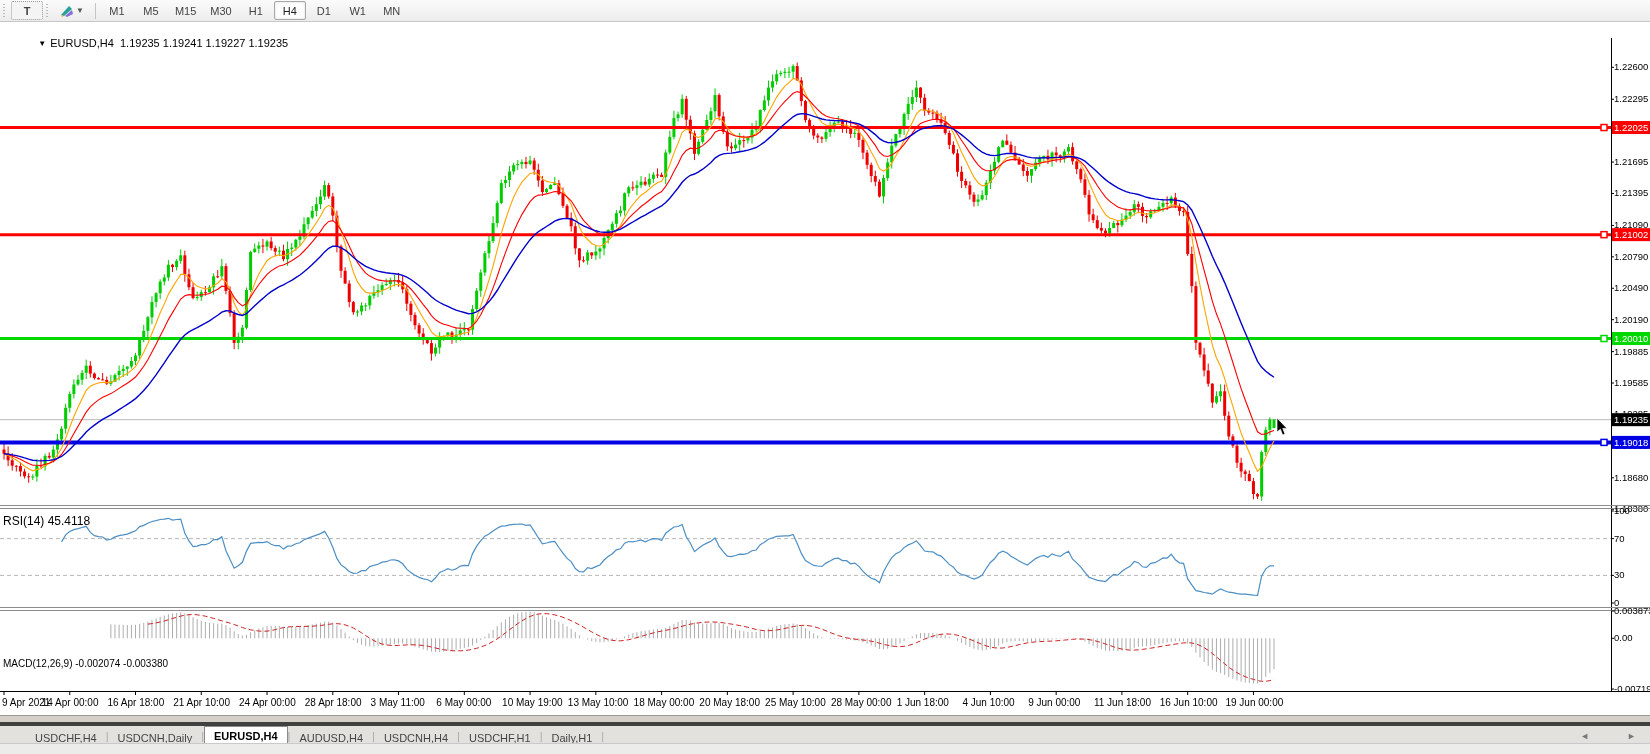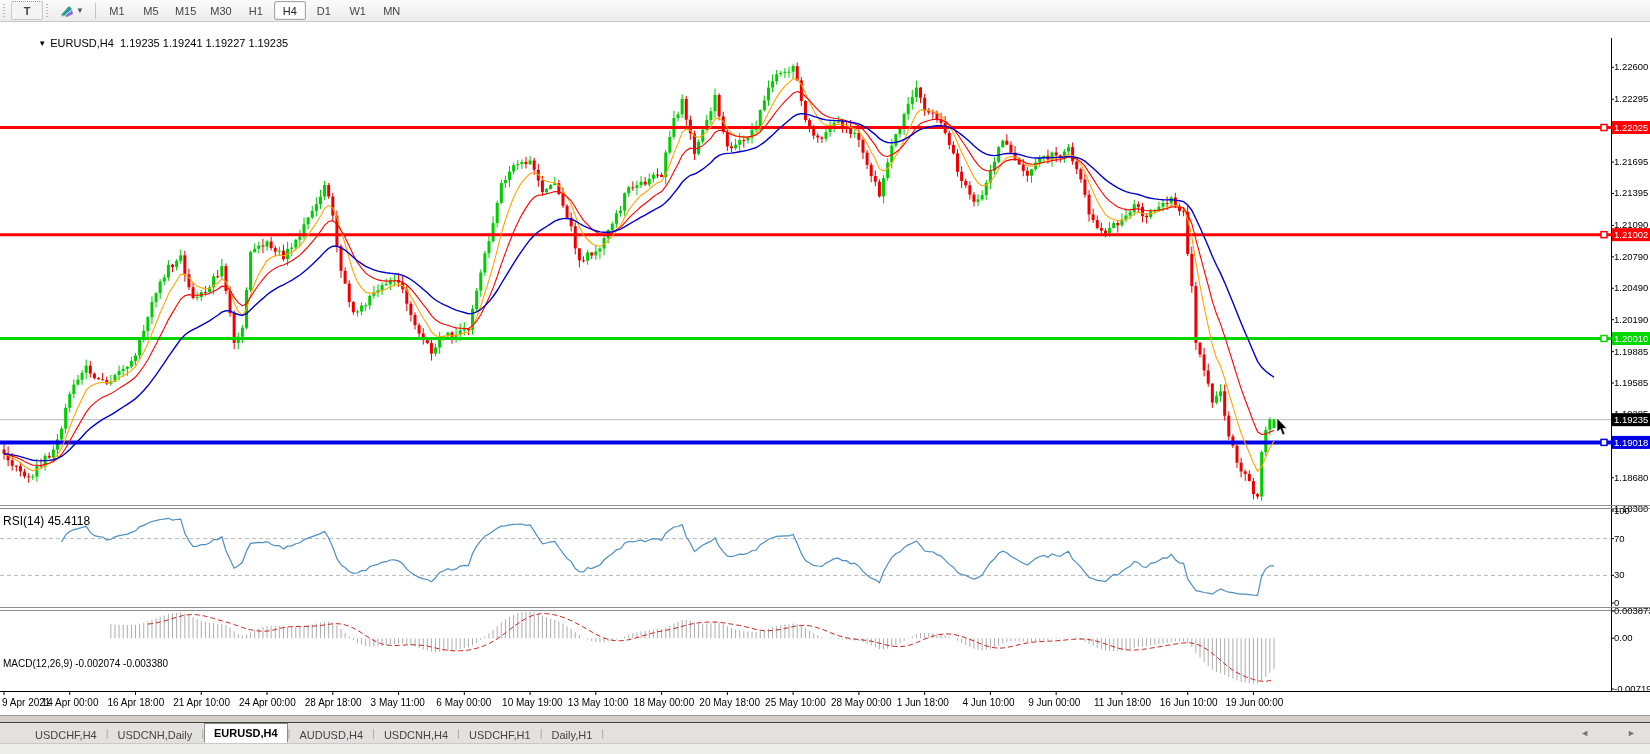--- a/index.html
+++ b/index.html
@@ -23,21 +23,21 @@
   #chart-area{position:absolute;left:0;top:22px;width:1650px;height:694px;background:#fff;}
   #csvg{position:absolute;left:0;top:0;}
   #csvg text{font-family:"Liberation Sans",sans-serif;}
   .ovl{position:absolute;font-size:11px;color:#000;white-space:pre;}
   #title-bar{left:20px;top:3px;}
   #title-bar .tri{font-size:8px;vertical-align:1px;margin-right:4px;}
   #rsi-label{left:3px;top:492px;font-size:12px;}
   #macd-label{left:3px;top:590px;font-size:10px;margin-top:46px;}
   
   #tabbar{position:absolute;left:0;top:722px;width:1650px;height:20px;background:#e3e1de;
-    border-top:1px solid #404040;display:flex;align-items:flex-end;font-size:11px;color:#444;}
+    border-top:4px solid #404040;display:flex;align-items:flex-end;font-size:11px;color:#444;}
   .tab{height:17px;display:flex;align-items:center;padding:0 9px;cursor:default;}
   .tab-sep{color:#aaa;align-self:center;}
   .tab.active{background:#fff;border:1px solid #8a8a8a;border-bottom:1px solid #fff;
     font-weight:bold;color:#000;height:18px;}
   #tab-arrows{margin-left:auto;margin-right:14px;align-self:center;display:flex;gap:38px;color:#777;font-size:9px;}
   #statusbar{position:absolute;left:0;top:743px;width:1650px;height:11px;background:#ececea;
     border-top:1px solid #c9c9c9;}
 </style>
 </head>
 <body>

